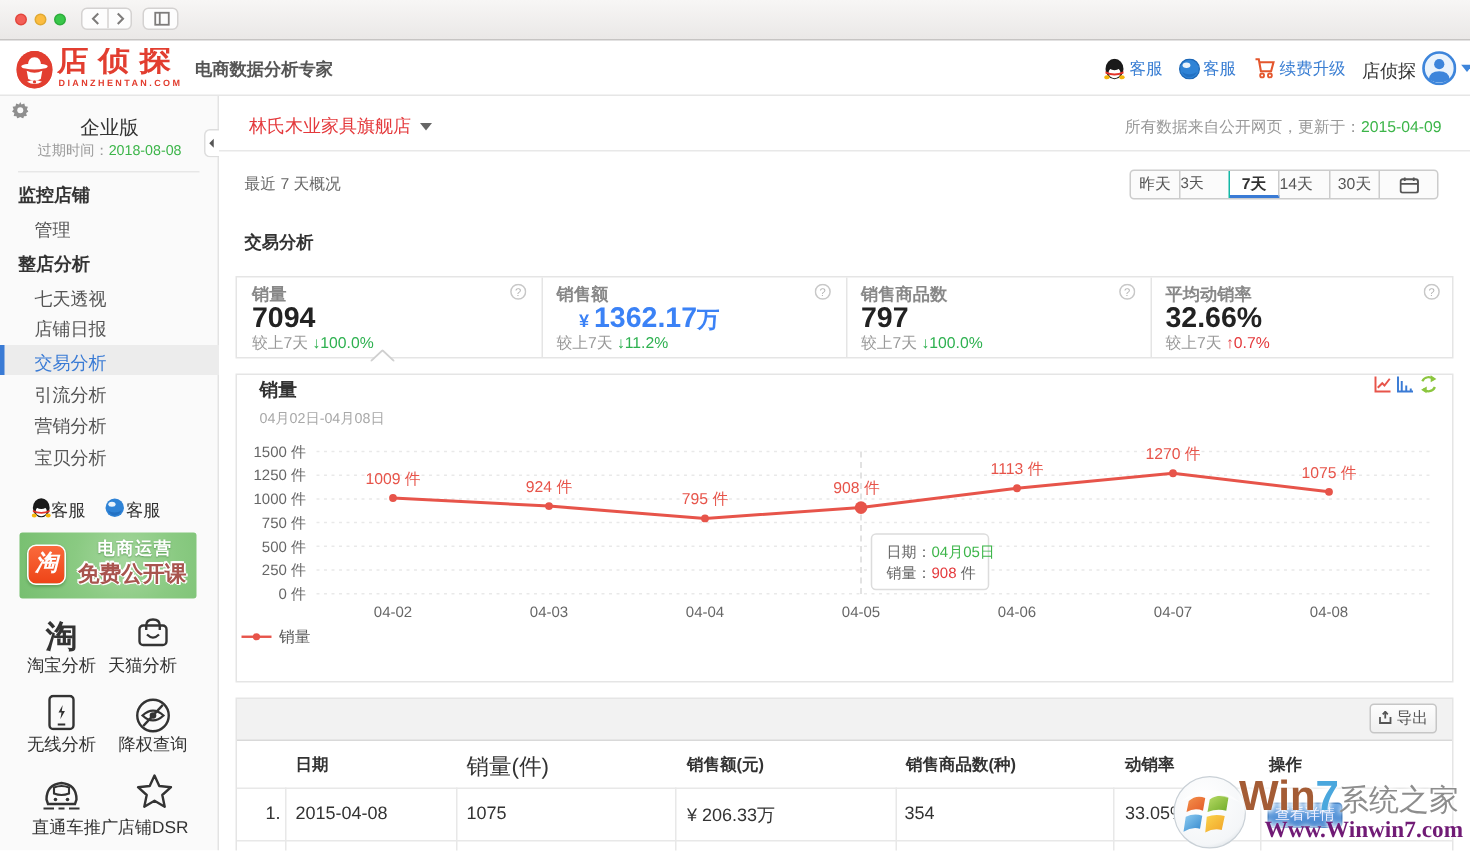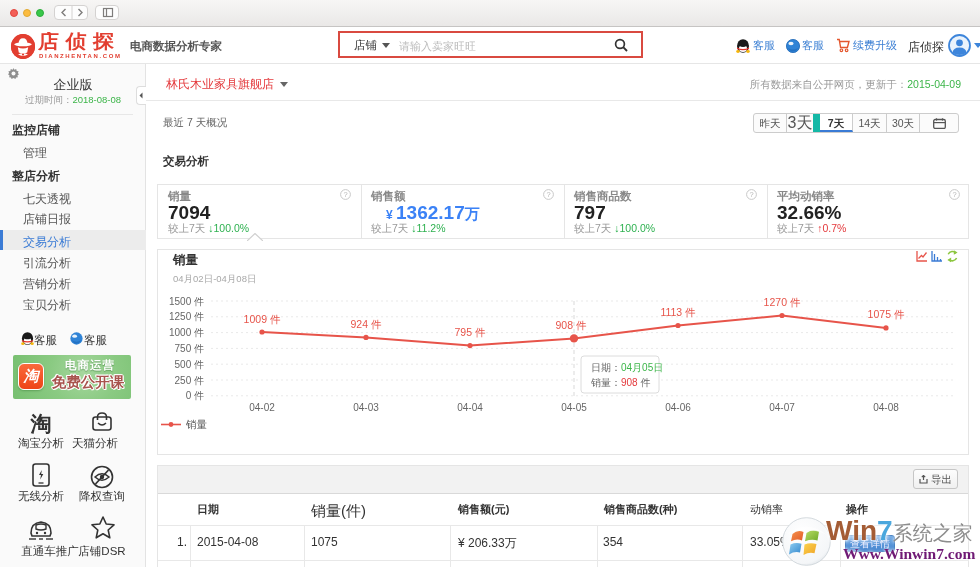--- a/index.html
+++ b/index.html
@@ -61,30 +61,20 @@
       <path d="M7.6 10 Q7.6 4.2 12 4.2 Q16.4 4.2 16.4 10 Z" fill="#fff"></path>
       <ellipse cx="12" cy="10.3" rx="8.8" ry="2" fill="#fff"></ellipse>
       <path d="M6.8 13.2 Q12 15.8 17.2 13.2 L16.2 18.6 Q12 20.6 7.8 18.6 Z" fill="#fff"></path>
       <path d="M7 20.5 Q12 18 17 20.5 Q12 23.4 7 20.5Z" fill="#fff"></path>
       <circle cx="12" cy="20.6" r="1.1" fill="#e23e30"></circle>
     </svg>
   </div>
   <div class="abs" id="logotxt">店侦探</div>
   <div class="abs" id="logosub">DIANZHENTAN.COM</div>
   <div class="abs" id="tagline">电商数据分析专家</div>
-  <div class="abs" id="sbox">
-    <div class="abs" id="stype">店铺 <svg width="8" height="6" viewBox="0 0 8 6" style="margin-left:2px">
-          <path d="M0 0 L8 0 L4 5 Z" fill="#555"></path>
-        </svg></div>
-    <div class="abs" id="sph">请输入卖家旺旺</div>
-    <svg class="abs" style="left:274px;top:5px" width="14" height="14" viewBox="0 0 14 14">
-        <circle cx="6" cy="6" r="4.4" fill="none" stroke="#333" stroke-width="1.7"></circle>
-        <line x1="9.2" y1="9.2" x2="13" y2="13" stroke="#333" stroke-width="1.9"></line>
-      </svg>
-  </div>
 
   <svg class="abs" style="left:736px;top:11px" width="14" height="15" viewBox="0 0 14 15">
     <ellipse cx="7" cy="7" rx="6" ry="6.8" fill="#1a1a1a"></ellipse>
     <ellipse cx="7" cy="9.5" rx="4" ry="3.6" fill="#fff"></ellipse>
     <ellipse cx="7" cy="4.5" rx="4.4" ry="3.4" fill="#1a1a1a"></ellipse>
     <path d="M1 8.5 Q7 11.5 13 8.5 L13 10 Q7 12.6 1 10Z" fill="#e4332a"></path>
     <ellipse cx="2" cy="12.5" rx="1.8" ry="1.4" fill="#f5b50a"></ellipse>
     <ellipse cx="12" cy="12.5" rx="1.8" ry="1.4" fill="#f5b50a"></ellipse>
   </svg>
   <div class="abs hlink" style="left:753px;top:10px">客服</div>
@@ -202,23 +192,23 @@
   <div class="abs" style="left:20px;top:12px;font-size:12px;color:#e4393c">林氏木业家具旗舰店</div>
   <svg class="abs" style="left:134px;top:18px" width="8" height="6" viewBox="0 0 8 6">
       <path d="M0 0 L8 0 L4 5 Z" fill="#666"></path>
     </svg>
   <div class="abs" style="right:19px;top:14px;font-size:10.5px;color:#999">所有数据来自公开网页，更新于：<span class="grn">2015-04-09</span></div>
   <div class="abs" style="left:0;top:36px;width:834px;border-top:1px solid #e8e8e8"></div>
 
   <div class="abs" style="left:17px;top:52px;font-size:10.5px;color:#666">最近 7 天概况</div>
   <div class="abs" style="left:607px;top:49px;width:206px;height:20px;border:1px solid #ccc;border-radius:3px;background:#fbfbfb">
     <div class="abs" style="left:0;top:0;width:33px;height:18px;border-right:1px solid #ccc;text-align:center;line-height:18px;color:#555;font-size:10.5px">昨天</div>
-    <div class="abs" style="left:33px;top:0;width:33px;height:18px;border-right:7px solid #14b8a6;text-align:center;line-height:18px;color:#555;font-size:16px">3天</div>
+    <div class="abs" style="left:33px;top:0;width:33px;height:18px;border-right:1px solid #14b8a6;text-align:left;line-height:18px;color:#555;font-size:10px">3天</div>
     <div class="abs" style="left:66px;top:0;width:33px;height:18px;border-right:1px solid #ccc;text-align:center;line-height:18px;color:#333;font-weight:bold;background:#fff;border-bottom:2px solid #3a7bd5;font-size:10.5px">7天</div>
-    <div class="abs" style="left:99px;top:0;width:34px;height:18px;border-right:1px solid #ccc;text-align:center;line-height:18px;color:#555;font-size:10.5px">14天</div>
+    <div class="abs" style="left:99px;top:0;width:34px;height:18px;border-right:1px solid #ccc;text-align:left;line-height:18px;color:#555;font-size:10.5px">14天</div>
     <div class="abs" style="left:133px;top:0;width:33px;height:18px;border-right:1px solid #ccc;text-align:center;line-height:18px;color:#555;font-size:10.5px">30天</div>
     <svg class="abs" style="left:179px;top:4px" width="13" height="11" viewBox="0 0 13 11">
         <rect x="0.7" y="1.5" width="11.6" height="9" rx="1.5" fill="none" stroke="#555" stroke-width="1.3"></rect>
         <line x1="0.7" y1="4.6" x2="12.3" y2="4.6" stroke="#555" stroke-width="1.2"></line>
         <line x1="3.5" y1="0.3" x2="3.5" y2="2.6" stroke="#555" stroke-width="1.2"></line>
         <line x1="9.5" y1="0.3" x2="9.5" y2="2.6" stroke="#555" stroke-width="1.2"></line>
       </svg>
   </div>
 
   <div class="abs" style="left:17px;top:90px;font-size:11.5px;font-weight:bold;color:#333">交易分析</div>
@@ -345,21 +335,21 @@
     <div class="abs" style="left:755px;top:3px;width:45px;height:20px;border:1px solid #c6c6c6;border-radius:3px;background:linear-gradient(#fdfdfd,#f0f0f0);text-align:center;line-height:18px;font-size:10.5px;color:#555">
       <svg width="9" height="9" viewBox="0 0 9 9" style="vertical-align:-1px">
           <path d="M1 4 L1 8 L8 8 L8 4" fill="none" stroke="#555" stroke-width="1.2"></path>
           <line x1="4.5" y1="0.5" x2="4.5" y2="5" stroke="#555" stroke-width="1.2"></line>
           <path d="M2.8 2.2 L4.5 0.5 L6.2 2.2" fill="none" stroke="#555" stroke-width="1.2"></path>
         </svg> 导出</div>
     <div class="abs" style="top:36px;font-size:11px;font-weight:bold;color:#333;left:39px">日期</div>
     <div class="abs" style="top:36px;font-size:15px;font-weight:normal;color:#333;left:153px">销量(件)</div>
     <div class="abs" style="top:36px;font-size:11px;font-weight:bold;color:#333;left:300px">销售额(元)</div>
     <div class="abs" style="top:36px;font-size:11px;font-weight:bold;color:#333;left:446px">销售商品数(种)</div>
-    <div class="abs" style="top:36px;font-size:11px;font-weight:normal;color:#333;left:592px">动销率</div>
+    <div class="abs" style="top:36px;font-size:11px;font-weight:bold;color:#333;left:592px">动销率</div>
     <div class="abs" style="top:36px;font-size:11px;font-weight:bold;color:#333;left:688px">操作</div>
     <div class="abs" style="left:0;top:59px;width:810px;border-top:1px solid #e8e8e8"></div>
     <div class="abs" style="left:32px;top:59px;height:51px;border-left:1px solid #e8e8e8"></div>
     <div class="abs" style="left:146px;top:59px;height:51px;border-left:1px solid #e8e8e8"></div>
     <div class="abs" style="left:292px;top:59px;height:51px;border-left:1px solid #e8e8e8"></div>
     <div class="abs" style="left:439px;top:59px;height:51px;border-left:1px solid #e8e8e8"></div>
     <div class="abs" style="left:584px;top:59px;height:51px;border-left:1px solid #e8e8e8"></div>
     <div class="abs" style="left:682px;top:59px;height:51px;border-left:1px solid #e8e8e8"></div>
     <div class="abs" style="left:0;top:69px;width:29px;text-align:right;font-size:12px;color:#333">1.</div>
     <div class="abs" style="left:39px;top:69px;font-size:12px;color:#333">2015-04-08</div>

